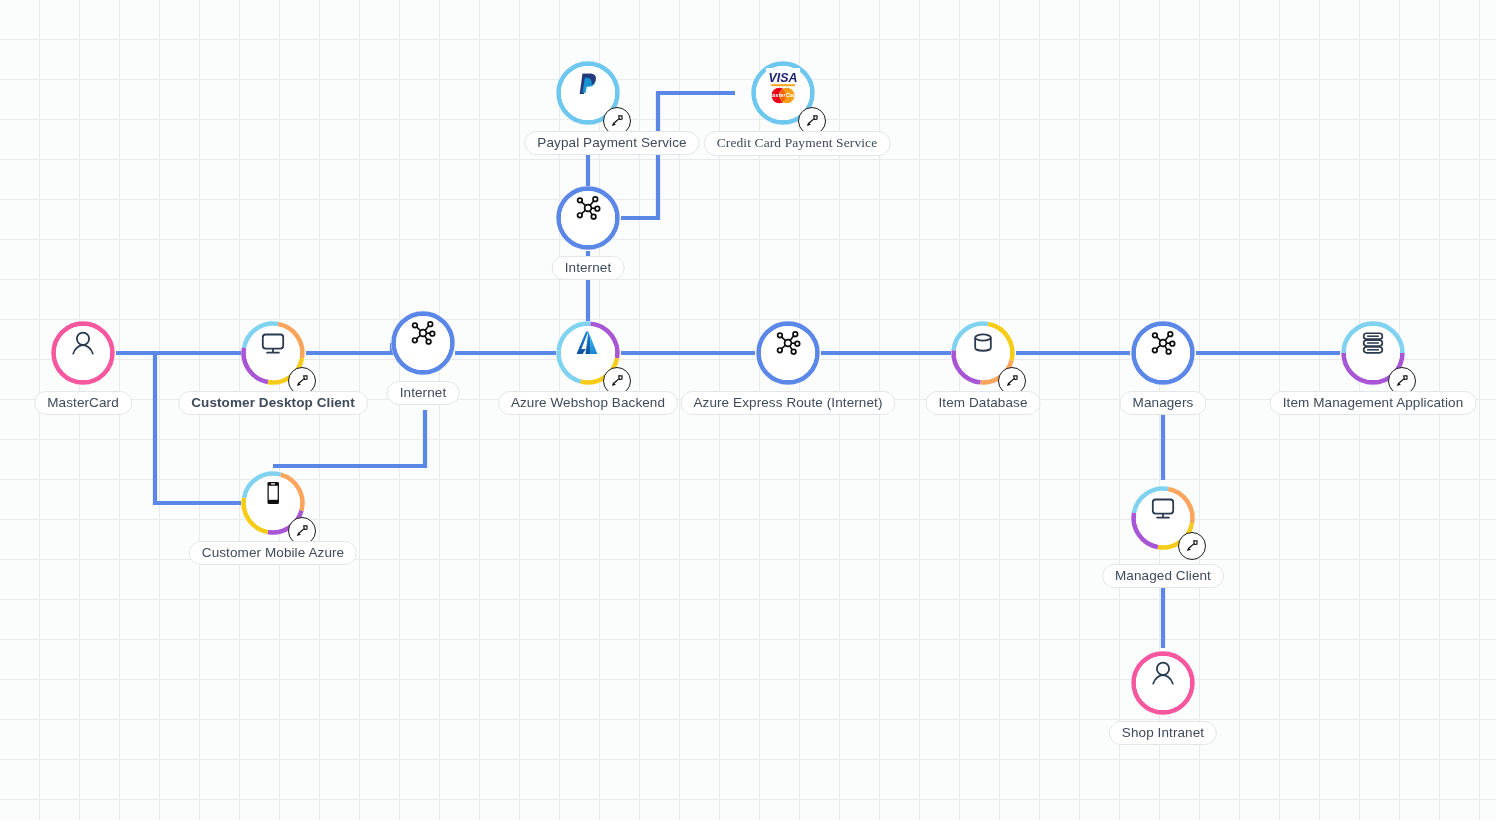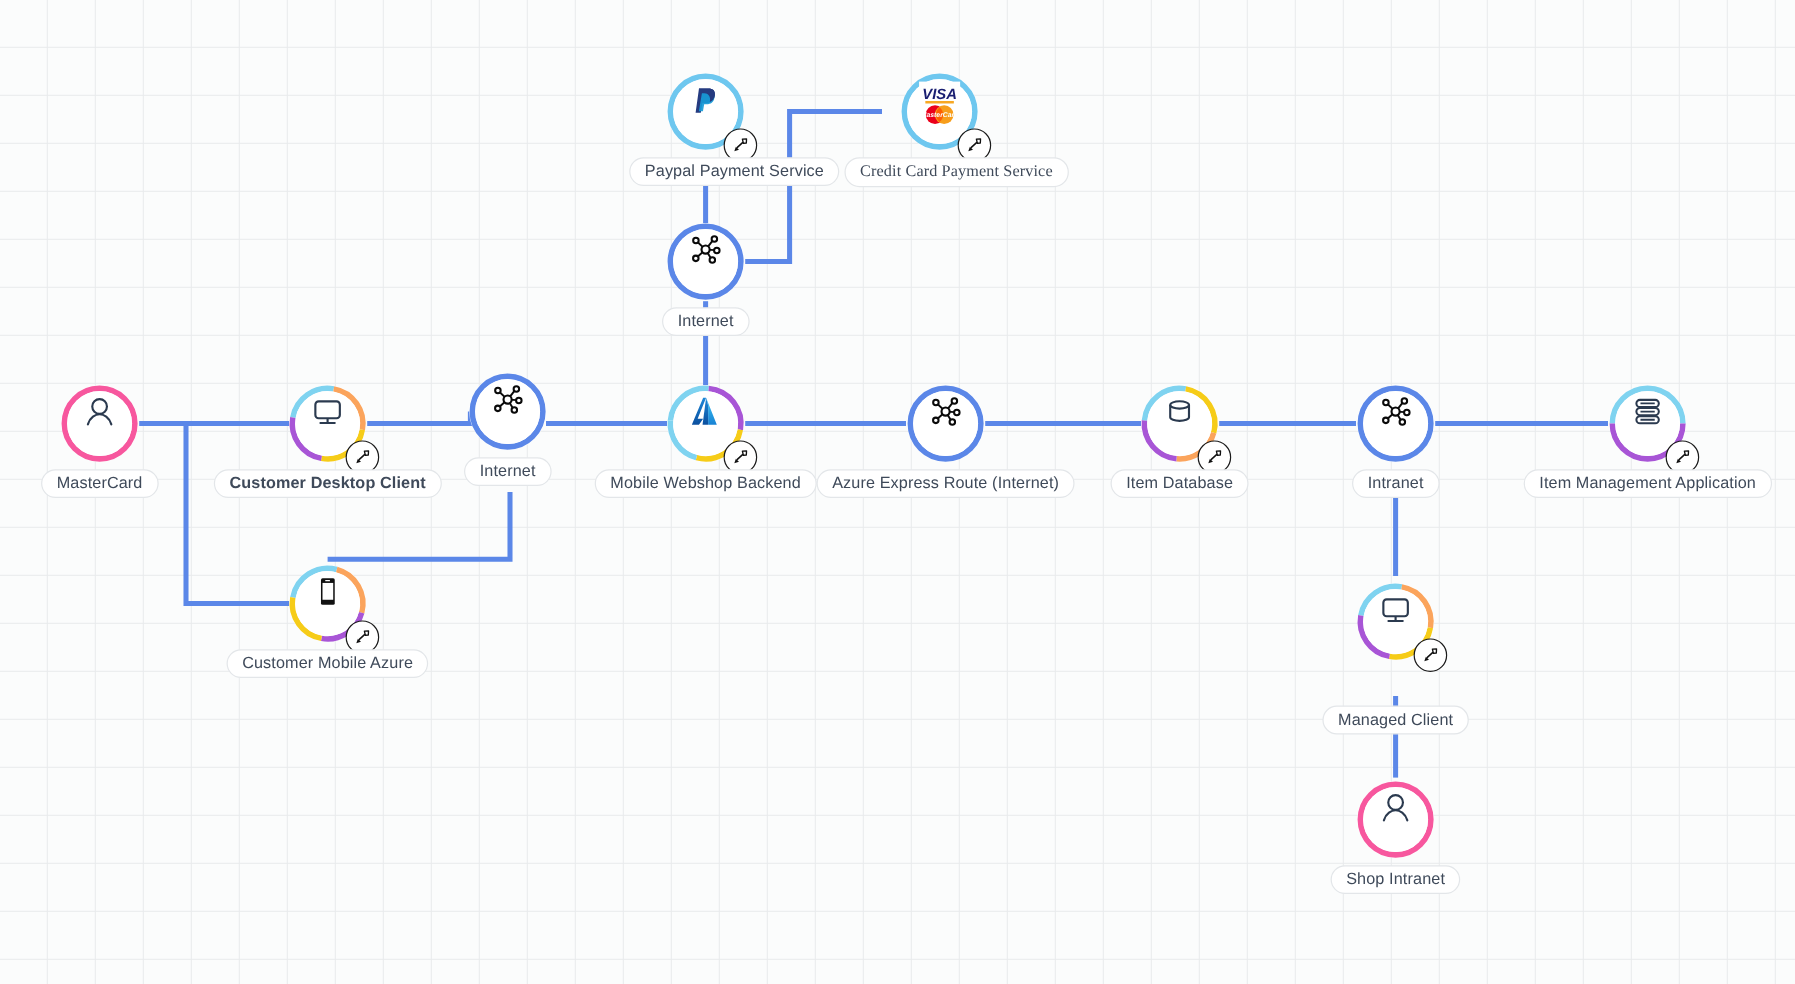--- a/index.html
+++ b/index.html
@@ -314,21 +314,21 @@
             <svg viewBox="0 0 24 24">
   <g stroke="#111111" stroke-width="1.7" fill="none" stroke-linecap="round">
     <line x1="8.6" y1="14.4" x2="14.4" y2="9.2"></line>
   </g>
   <path d="M5.2 18.6 L7.0 13.6 L10.4 17.0 Z" fill="#111111"></path>
   <path d="M14.2 5.2 L18.8 5.0 L18.6 9.6 L15.3 9.8 Z" fill="#ffffff" stroke="#111111" stroke-width="1.5" stroke-linejoin="round"></path>
 </svg>
           </div>
         </div>
       </div>
-      <div class="label" style="left: 588px; top: 391px;">Mobile Webshop Backend</div>
+      <div class="label" style="left: 588px; top: 391px;">Azure Webshop Backend</div>
       <div class="node" style="left: 788px; top: 353px;">
         <div class="ring-wrap big">
           <svg class="ring-svg" viewBox="0 0 64 64" xmlns="http://www.w3.org/2000/svg">
             <circle cx="32" cy="32" r="29.4" fill="none" stroke="#5b87e8" stroke-width="4.6"></circle>
           </svg>
           <div class="ring-inner">
             <svg class="glyph" viewBox="0 0 40 40">
       <g stroke="#0a0a0a" stroke-width="1.9" fill="none">
         <line x1="20" y1="20" x2="11.5" y2="12"></line>
         <line x1="20" y1="20" x2="27.5" y2="10.5"></line>
@@ -390,21 +390,21 @@
       <circle cx="20" cy="20" r="4" fill="#ffffff" stroke="#0a0a0a" stroke-width="2.1"></circle>
       <circle cx="10.5" cy="11" r="2.7" fill="#ffffff" stroke="#0a0a0a" stroke-width="2"></circle>
       <circle cx="28.6" cy="9.6" r="2.7" fill="#ffffff" stroke="#0a0a0a" stroke-width="2"></circle>
       <circle cx="31" cy="20.8" r="2.7" fill="#ffffff" stroke="#0a0a0a" stroke-width="2"></circle>
       <circle cx="10.4" cy="28.6" r="2.7" fill="#ffffff" stroke="#0a0a0a" stroke-width="2"></circle>
       <circle cx="26.6" cy="30.2" r="2.7" fill="#ffffff" stroke="#0a0a0a" stroke-width="2"></circle>
     </svg>
           </div>
         </div>
       </div>
-      <div class="label" style="left: 1163px; top: 391px;">Intranet</div>
+      <div class="label" style="left: 1163px; top: 391px;">Managers</div>
       <div class="node" style="left: 1373px; top: 353px;">
         <div class="ring-wrap big">
           <svg class="ring-svg" viewBox="0 0 64 64" xmlns="http://www.w3.org/2000/svg">
             <path d="M 2.6000000000000014 31.999999999999996 A 29.4 29.4 0 0 1 61.4 32" fill="none" stroke="#7fd3f0" stroke-width="4.6" stroke-linecap="butt"></path>
             <path d="M 61.4 32 A 29.4 29.4 0 0 1 2.6000000000000014 32.00000000000001" fill="none" stroke="#a855d6" stroke-width="4.6" stroke-linecap="butt"></path>
           </svg>
           <div class="ring-inner">
             <svg class="glyph" viewBox="0 0 40 40">
               <rect x="9" y="8.5" width="22" height="7" rx="3.5" fill="none" stroke="#2b3a4f" stroke-width="2"></rect>
               <line x1="13" y1="12" x2="27" y2="12" stroke="#2b3a4f" stroke-width="1.8"></line>
@@ -472,21 +472,21 @@
             <svg viewBox="0 0 24 24">
   <g stroke="#111111" stroke-width="1.7" fill="none" stroke-linecap="round">
     <line x1="8.6" y1="14.4" x2="14.4" y2="9.2"></line>
   </g>
   <path d="M5.2 18.6 L7.0 13.6 L10.4 17.0 Z" fill="#111111"></path>
   <path d="M14.2 5.2 L18.8 5.0 L18.6 9.6 L15.3 9.8 Z" fill="#ffffff" stroke="#111111" stroke-width="1.5" stroke-linejoin="round"></path>
 </svg>
           </div>
         </div>
       </div>
-      <div class="label" style="left: 1163px; top: 588px;">Managed Client</div>
+      <div class="label" style="left: 1163px; top: 564px;">Managed Client</div>
       <div class="node" style="left: 1163px; top: 683px;">
         <div class="ring-wrap big">
           <svg class="ring-svg" viewBox="0 0 64 64" xmlns="http://www.w3.org/2000/svg">
             <circle cx="32" cy="32" r="29.4" fill="none" stroke="#f7579e" stroke-width="4.6"></circle>
           </svg>
           <div class="ring-inner">
             <svg class="glyph" viewBox="0 0 40 40">
               <circle cx="20" cy="15" r="7.2" fill="none" stroke="#2b3a4f" stroke-width="2.1"></circle>
               <path d="M8.5 32.5 C10.5 25.5 16 22.6 20 22.6 C24 22.6 29.5 25.5 31.5 32.5" fill="none" stroke="#2b3a4f" stroke-width="2.1" stroke-linecap="round"></path>
             </svg>

